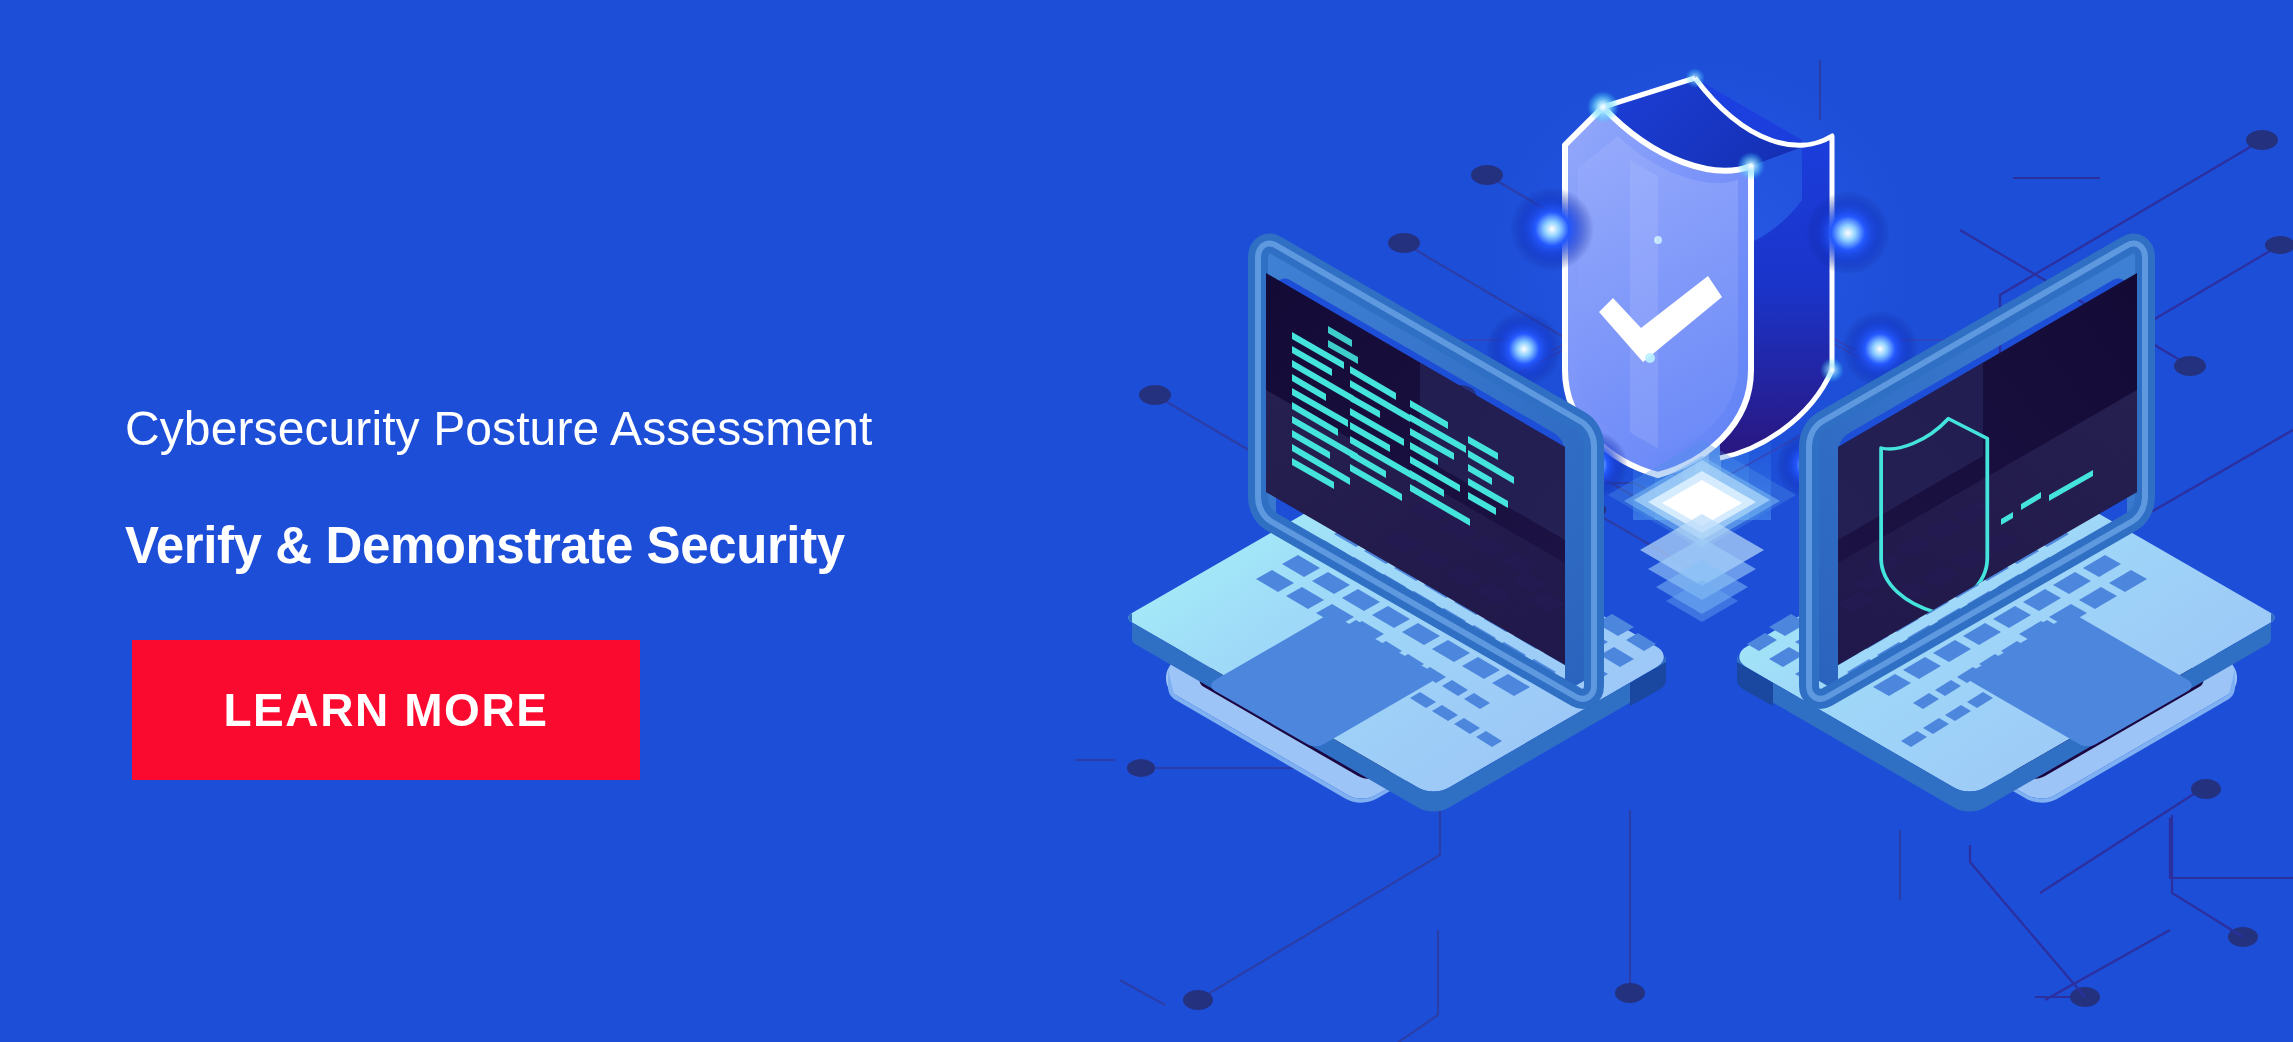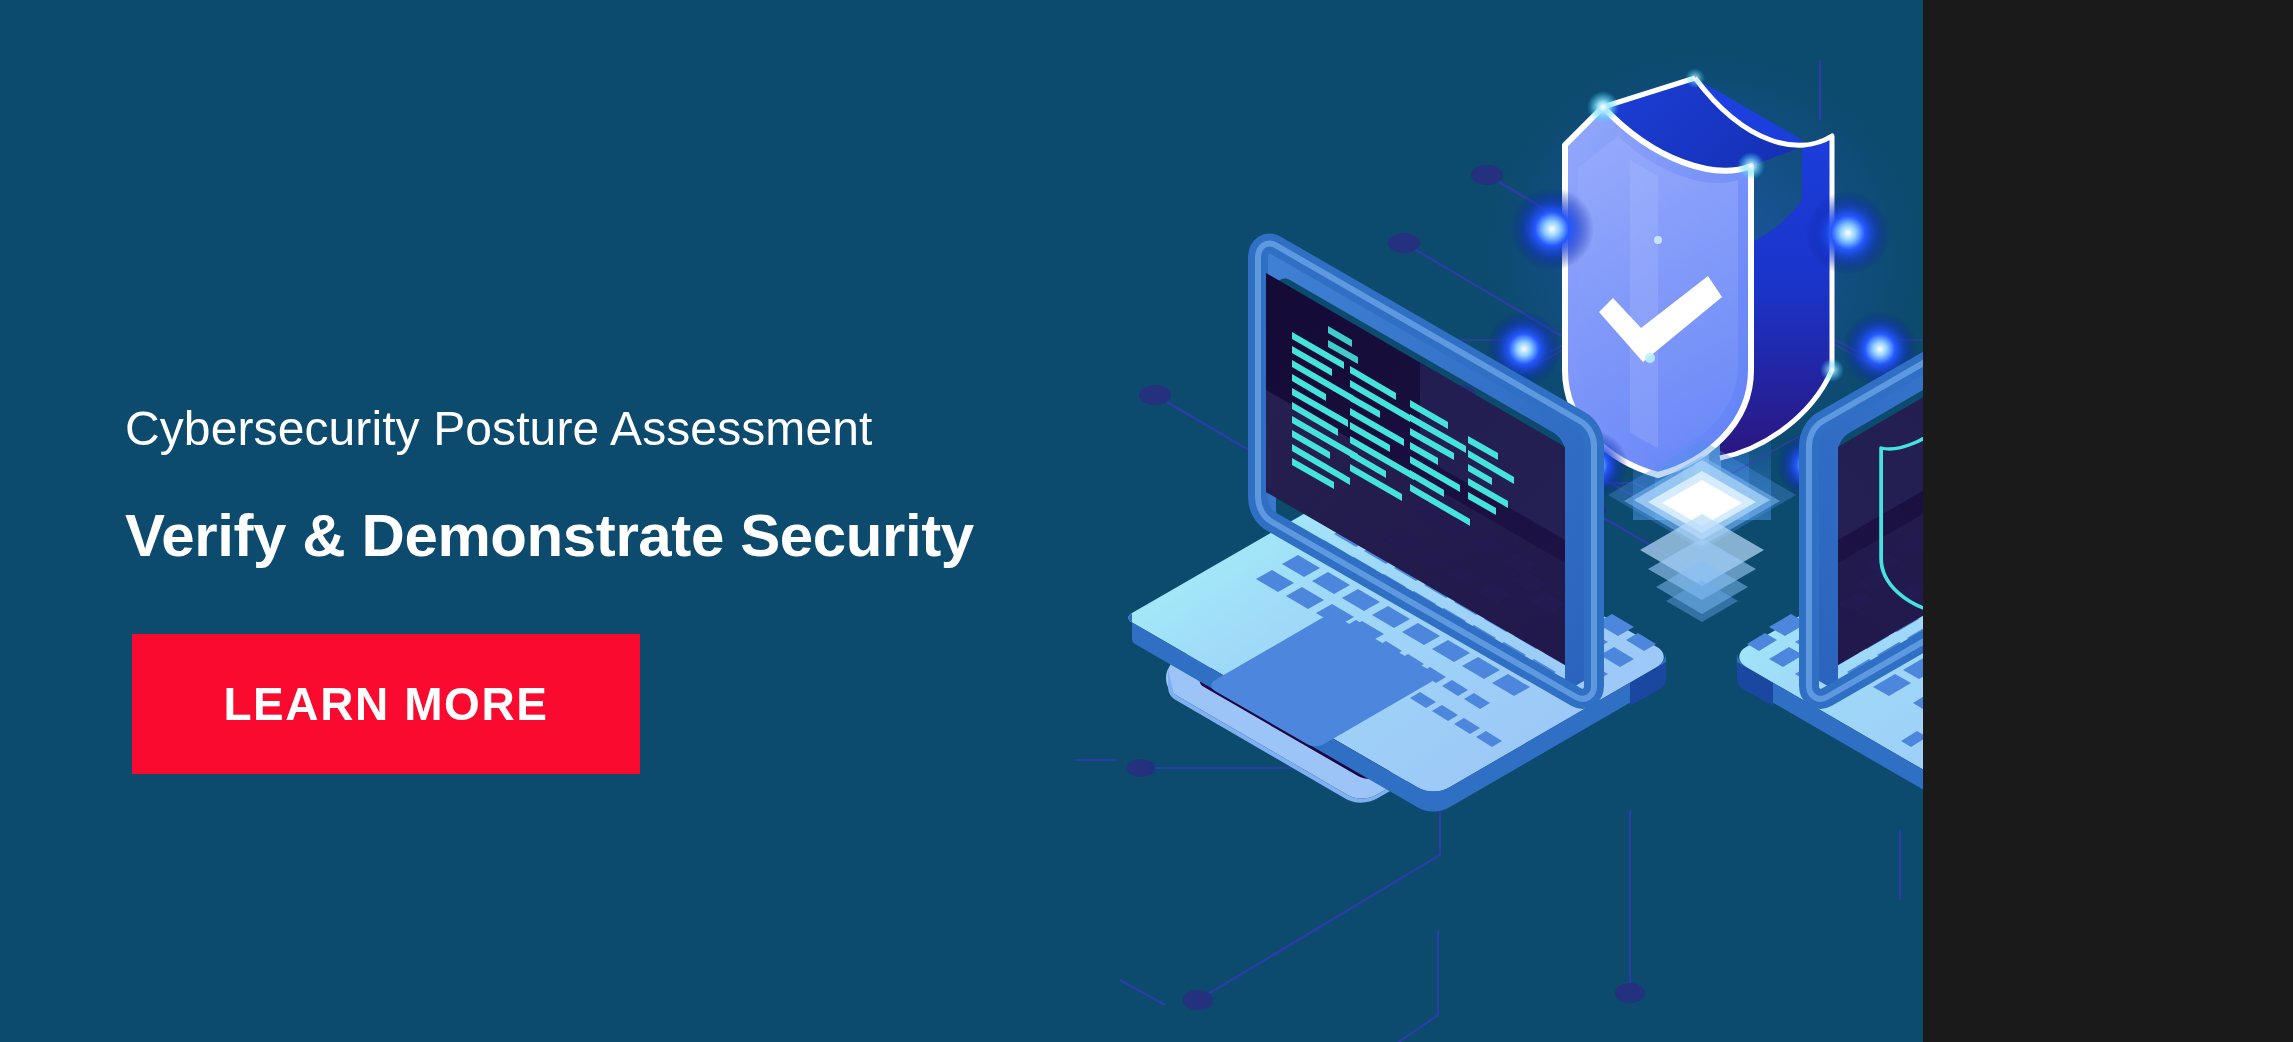--- a/index.html
+++ b/index.html
@@ -5,22 +5,22 @@
 <style>
   html,body{margin:0;padding:0;}
   body{
     width:2293px;height:1042px;overflow:hidden;
     background:#1a1a1a;
     font-family:"Liberation Sans", sans-serif;
     -webkit-font-smoothing:antialiased;
   }
   #banner{
     position:relative;
-    width:1923px;height:1042px;
-    background:#0c4a6e;
+    width:2293px;height:1042px;
+    background:#1d4ed8;
     overflow:hidden;
   }
 
   
   #circuit{
     position:absolute;left:0;top:0;
     width:2293px;height:1042px;
     pointer-events:none;
   }
 
@@ -32,22 +32,22 @@
   }
   #eyebrow{
     font-size:48px;
     font-weight:400;
     color:#ffffff;
     letter-spacing:0.1px;
     line-height:1.05;
     white-space:nowrap;
   }
   #headline{
-    margin-top:50px;
-    font-size:60px;
+    margin-top:65px;
+    font-size:51px;
     font-weight:700;
     color:#ffffff;
     letter-spacing:-0.4px;
     line-height:1.05;
     white-space:nowrap;
   }
   #cta-wrap{margin-top:60px;}
   #cta{
     display:inline-block;
     position:relative;

